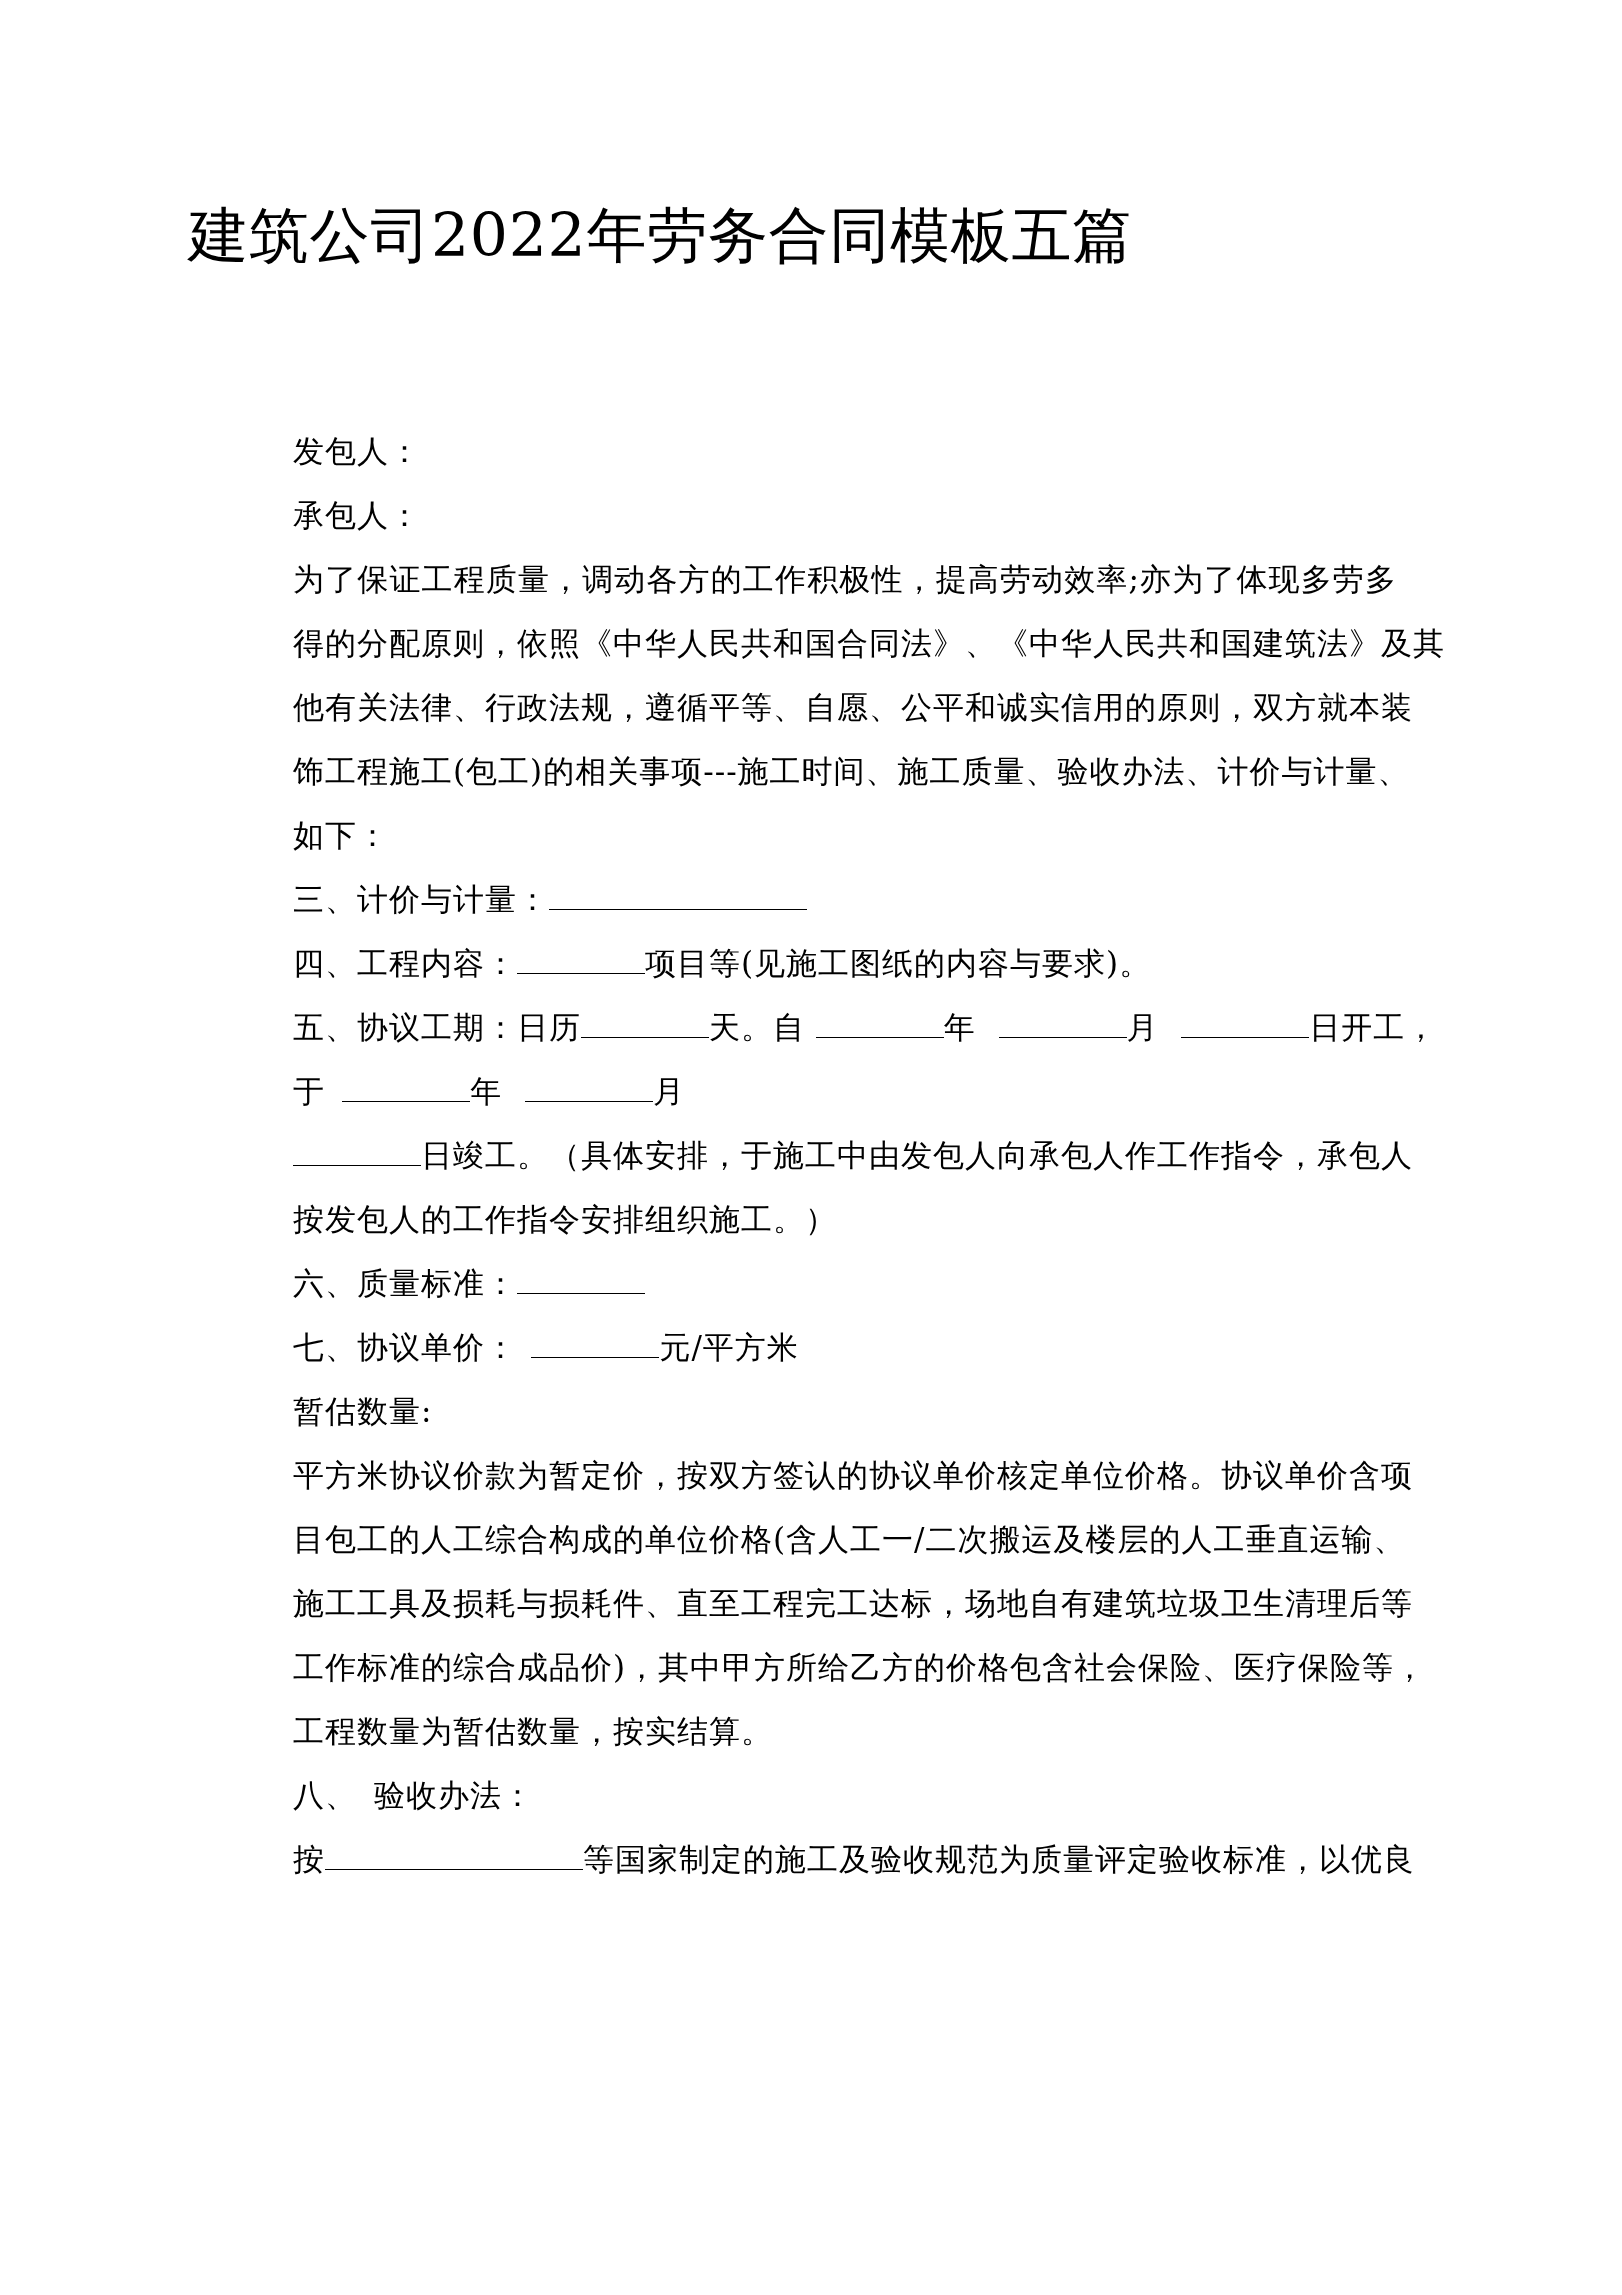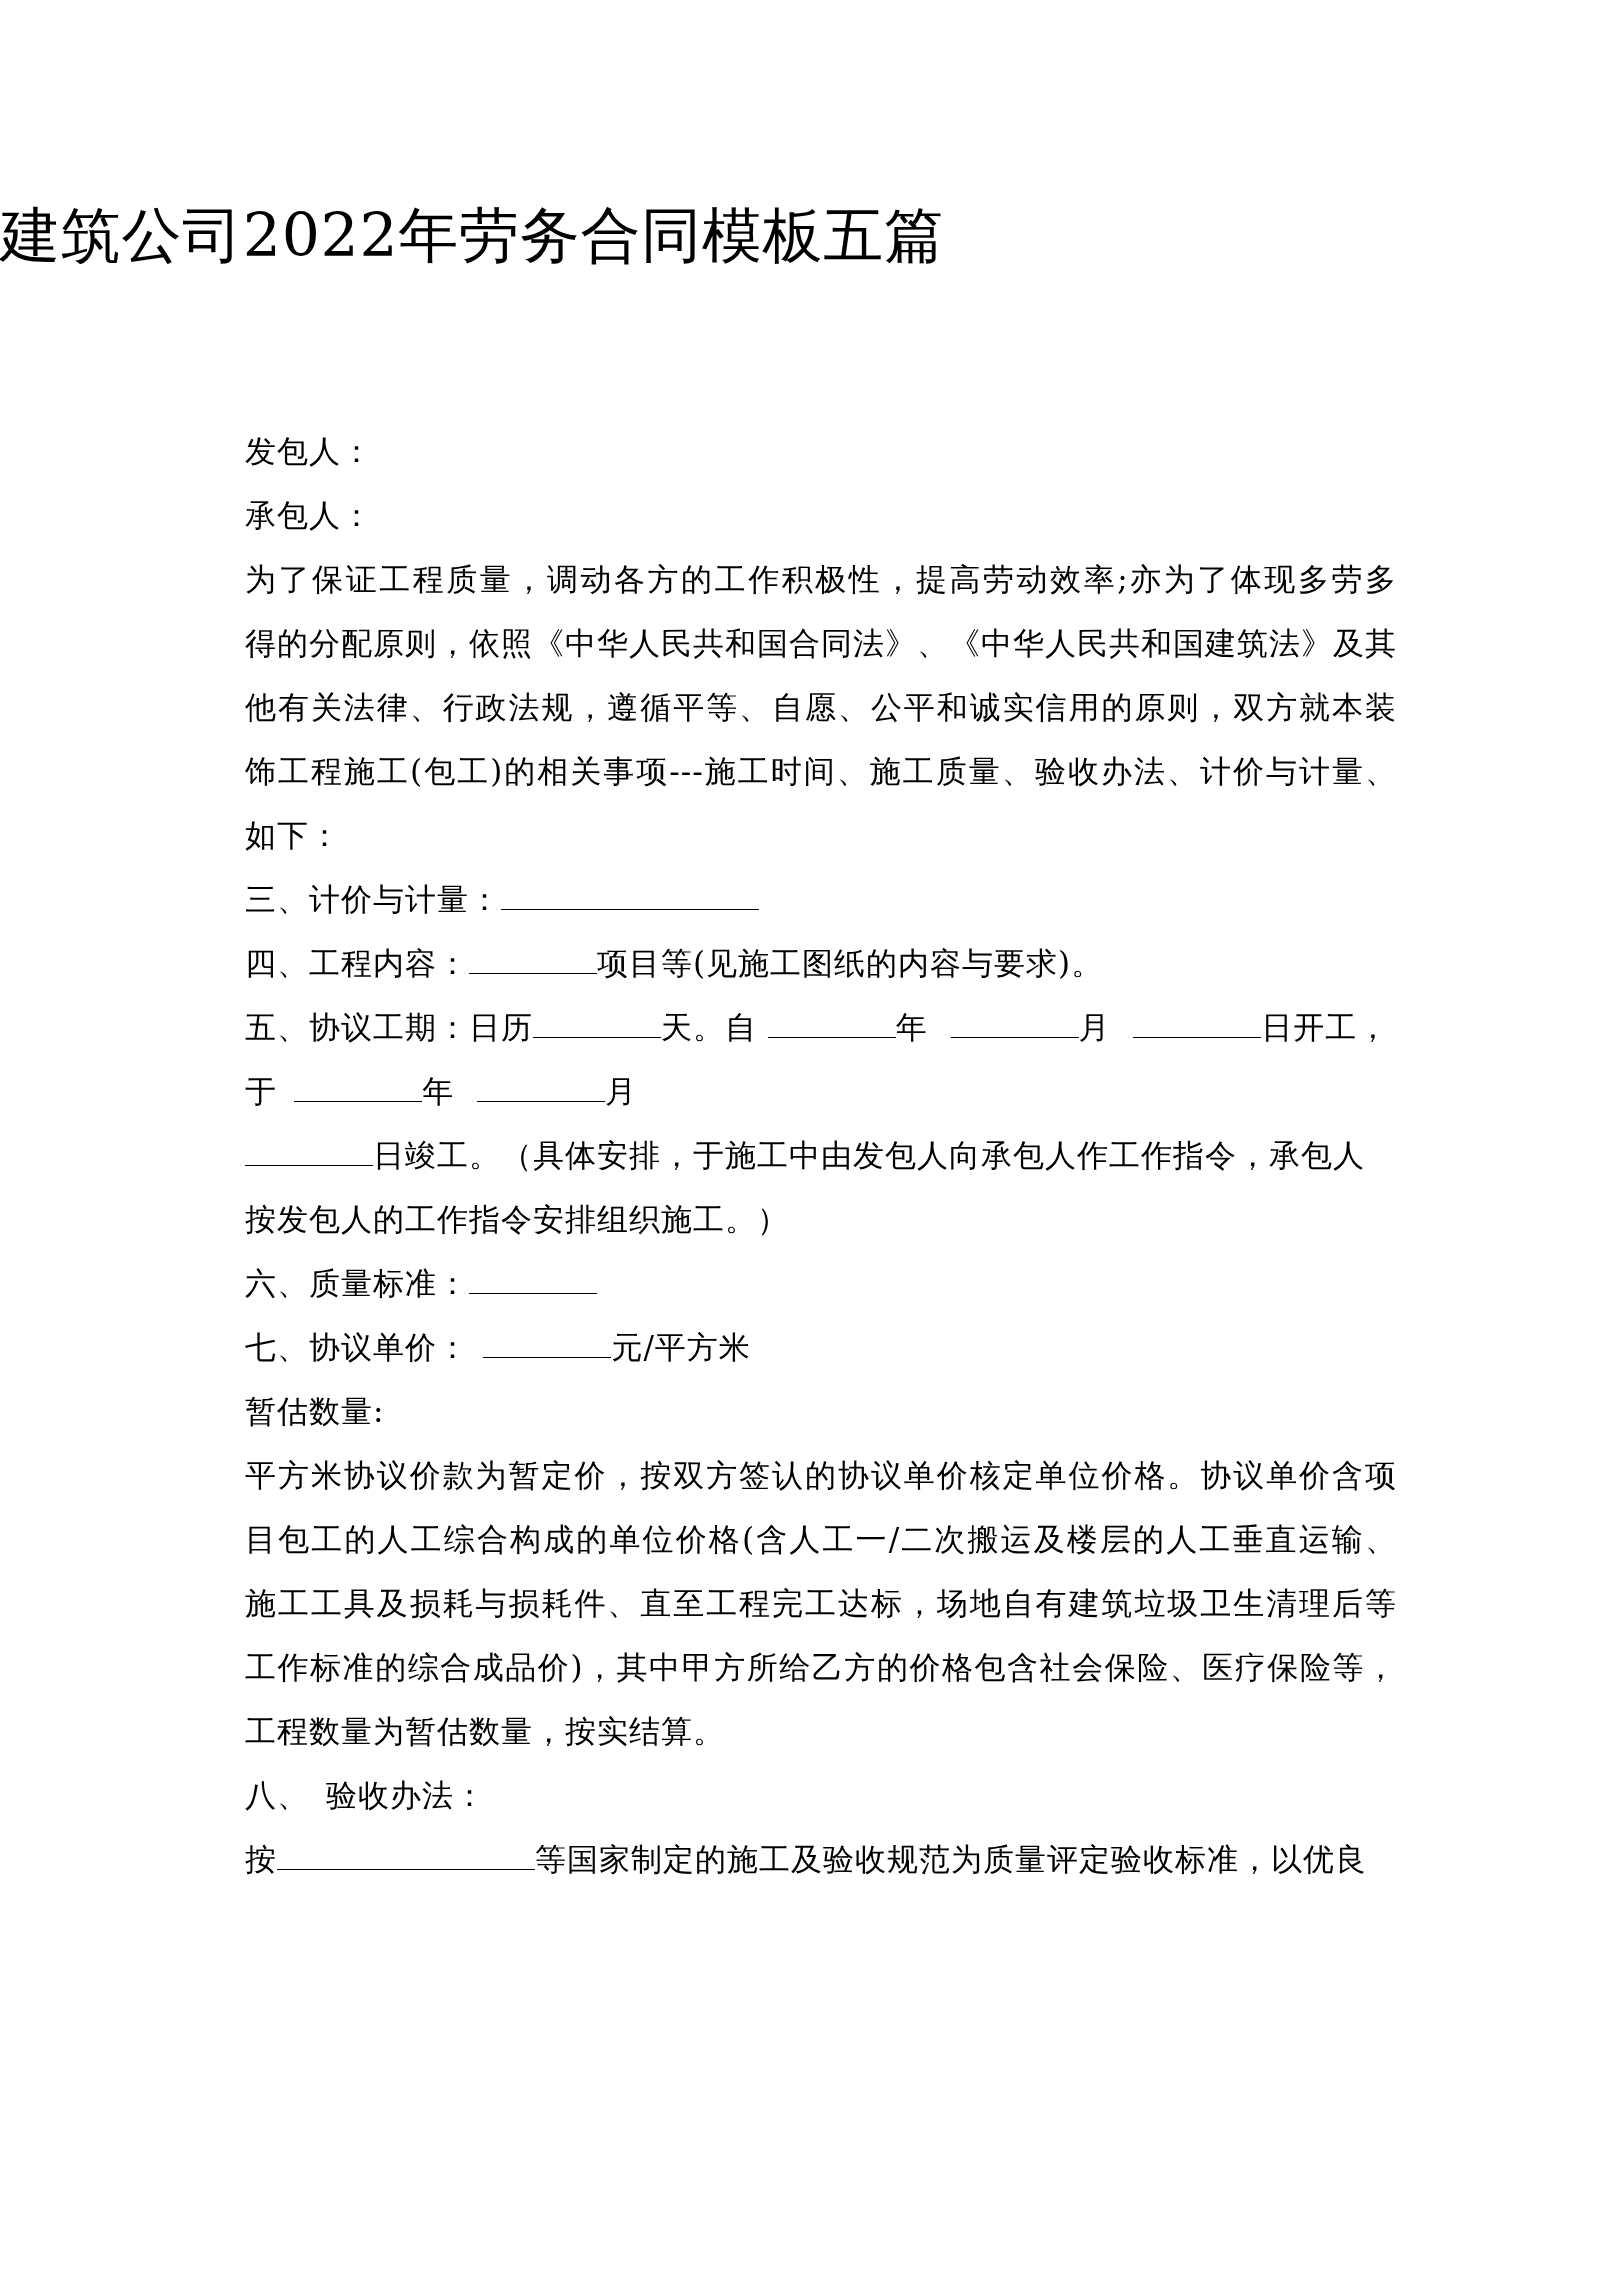--- a/index.html
+++ b/index.html
@@ -1,21 +1,21 @@
 <!DOCTYPE html>
 <html style="font-size:10.5px"><head>
 <meta charset="utf-8">
 <style>
   html, body { margin: 0; padding: 0; background: #ffffff; }
   body { width: 1623px; height: 2295px; position: relative; overflow: hidden;
          font-family: "DejaVu Serif", "Liberation Serif", serif; color: #000; }
-  .title { position: absolute; left: 0; width: 1321px; top: 196px; 
+  .title { position: absolute; left: 0; width: 1321px; top: 196px; text-align: center;
            font-size: 60px; line-height: 79px; letter-spacing: 0.7px; }
   .body { position: absolute; left: 245px; top: 419px; width: 1152px; }
-  .line { height: 64px; line-height: 64px; font-size: 31px; white-space: nowrap; letter-spacing: 1px; }
+  .line { height: 64px; line-height: 64px; font-size: 31px; white-space: nowrap; letter-spacing: 1px; margin-left: 48px; }
   .line.justify { text-align: justify; text-align-last: justify; }
   .blank { display: inline-block; border-bottom: 1.6px solid #000; height: 26px; vertical-align: baseline; }
   .sp { display: inline-block; }
 </style>
 </head>
 <body>
 
 <div class="title">建筑公司2022年劳务合同模板五篇</div>
 
 <div class="body">

